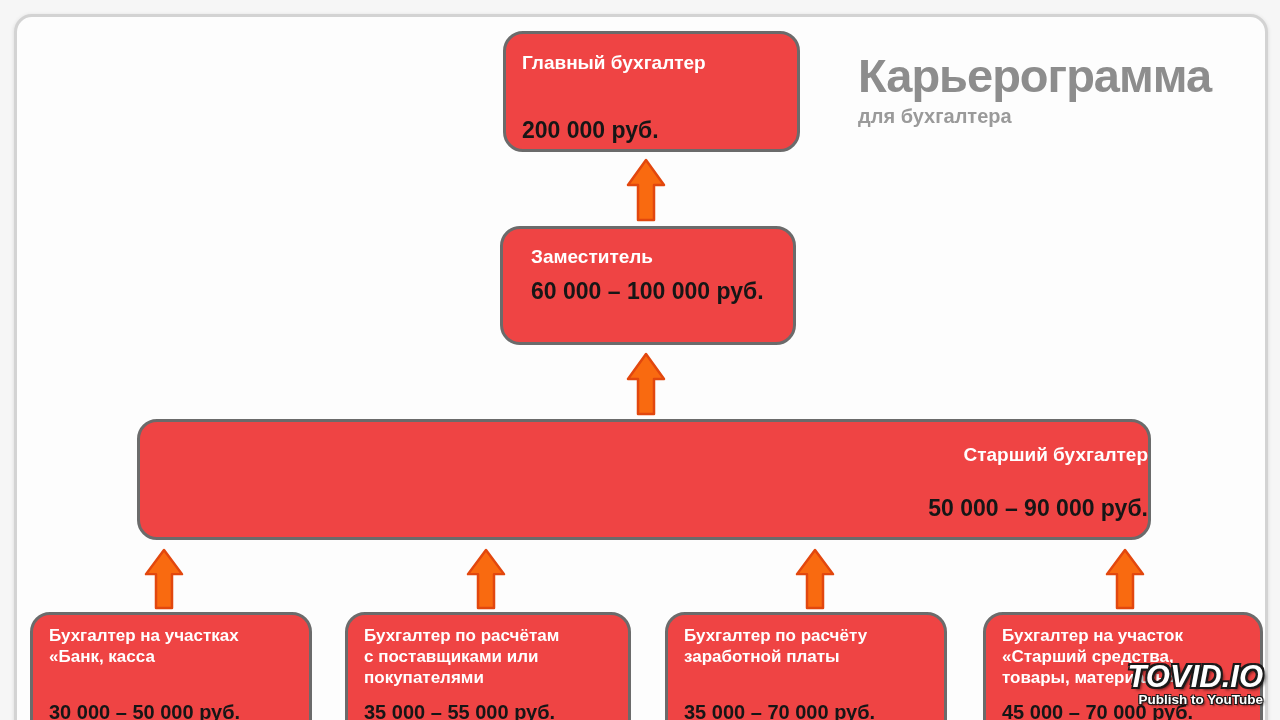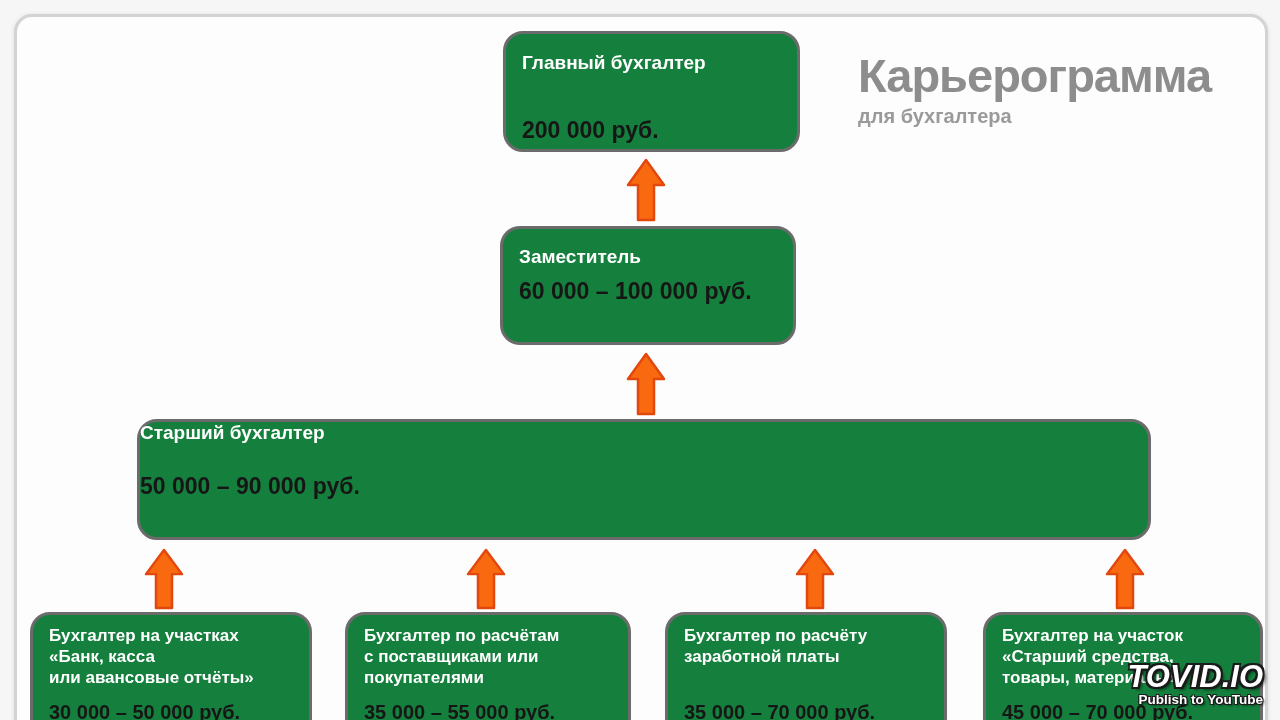--- a/index.html
+++ b/index.html
@@ -16,35 +16,35 @@
 
   .header { position:absolute; left:858px; top:36px; width:404px; }
   .header .title {
     font-size:47px; font-weight:700; color:#8d8d8d; letter-spacing:-1px; line-height:48px;margin-top:16px;
   }
   .header .subtitle {
     font-size:20px; font-weight:700; color:#9a9a9a; line-height:29px; margin-top:2px;
   }
 
   .node {
-    position:absolute; background:#15803d; border:3px solid #6b6b6b;
+    position:absolute; background:#ef4444; border:3px solid #6b6b6b;
     border-radius:20px; color:#fff;
   }
   .node .t { font-weight:700; color:#fff; }
   .node .s { font-weight:700; color:#161616; }
 
   .node-chief  { left:503px; top:31px;  width:297px; height:121px; padding:18px 16px 0 16px; }
   .node-chief .t { font-size:19px; line-height:21px; }
   .node-chief .s { font-size:23px; margin-top:44px; }
 
-  .node-deputy { left:500px; top:226px; width:296px; height:119px; padding:17px 16px 0 16px; }
+  .node-deputy { left:500px; top:226px; width:296px; height:119px; padding:17px 16px 0 28px; }
   .node-deputy .t { font-size:19px; line-height:21px; }
   .node-deputy .s { font-size:23px; margin-top:11px; }
 
-  .node-senior { left:137px; top:419px; width:1014px; height:121px; text-align:left; }
+  .node-senior { left:137px; top:419px; width:1014px; height:121px; text-align:right; padding-top:22px; }
   .node-senior .t { font-size:19px; line-height:21px; }
   .node-senior .s { font-size:23px; margin-top:30px; }
 
   .node-spec { top:612px; height:128px; padding:10px 12px 0 16px; }
   .node-spec .t { font-size:17px; line-height:21px; }
   .node-spec .s { position:absolute; left:16px; top:86px; font-size:20px; white-space:nowrap; }
   .spec-0 { left:30px;  width:282px; }
   .spec-1 { left:345px; width:286px; }
   .spec-2 { left:665px; width:282px; }
   .spec-3 { left:983px; width:280px; }
@@ -127,21 +127,20 @@
   </div>
   <div class="arrow arrow-r arrow-r3">
     <svg viewBox="0 0 40 64" preserveAspectRatio="none">
       <polygon points="20,2 38,27 28,27 28,62 12,62 12,27 2,27" fill="#f96a10" stroke="#e2470e" stroke-width="2.5" stroke-linejoin="round"></polygon>
     </svg>
   </div>
 
   <div class="node node-spec spec-0">
     <div class="t">Бухгалтер на участках</div>
     <div class="t">«Банк, касса</div>
-    <div class="t">или авансовые отчёты»</div>
     <div class="s">30 000 – 50 000 руб.</div>
   </div>
 
   <div class="node node-spec spec-1">
     <div class="t">Бухгалтер по расчётам</div>
     <div class="t">с поставщиками или</div>
     <div class="t">покупателями</div>
     <div class="s">35 000 – 55 000 руб.</div>
   </div>
 

